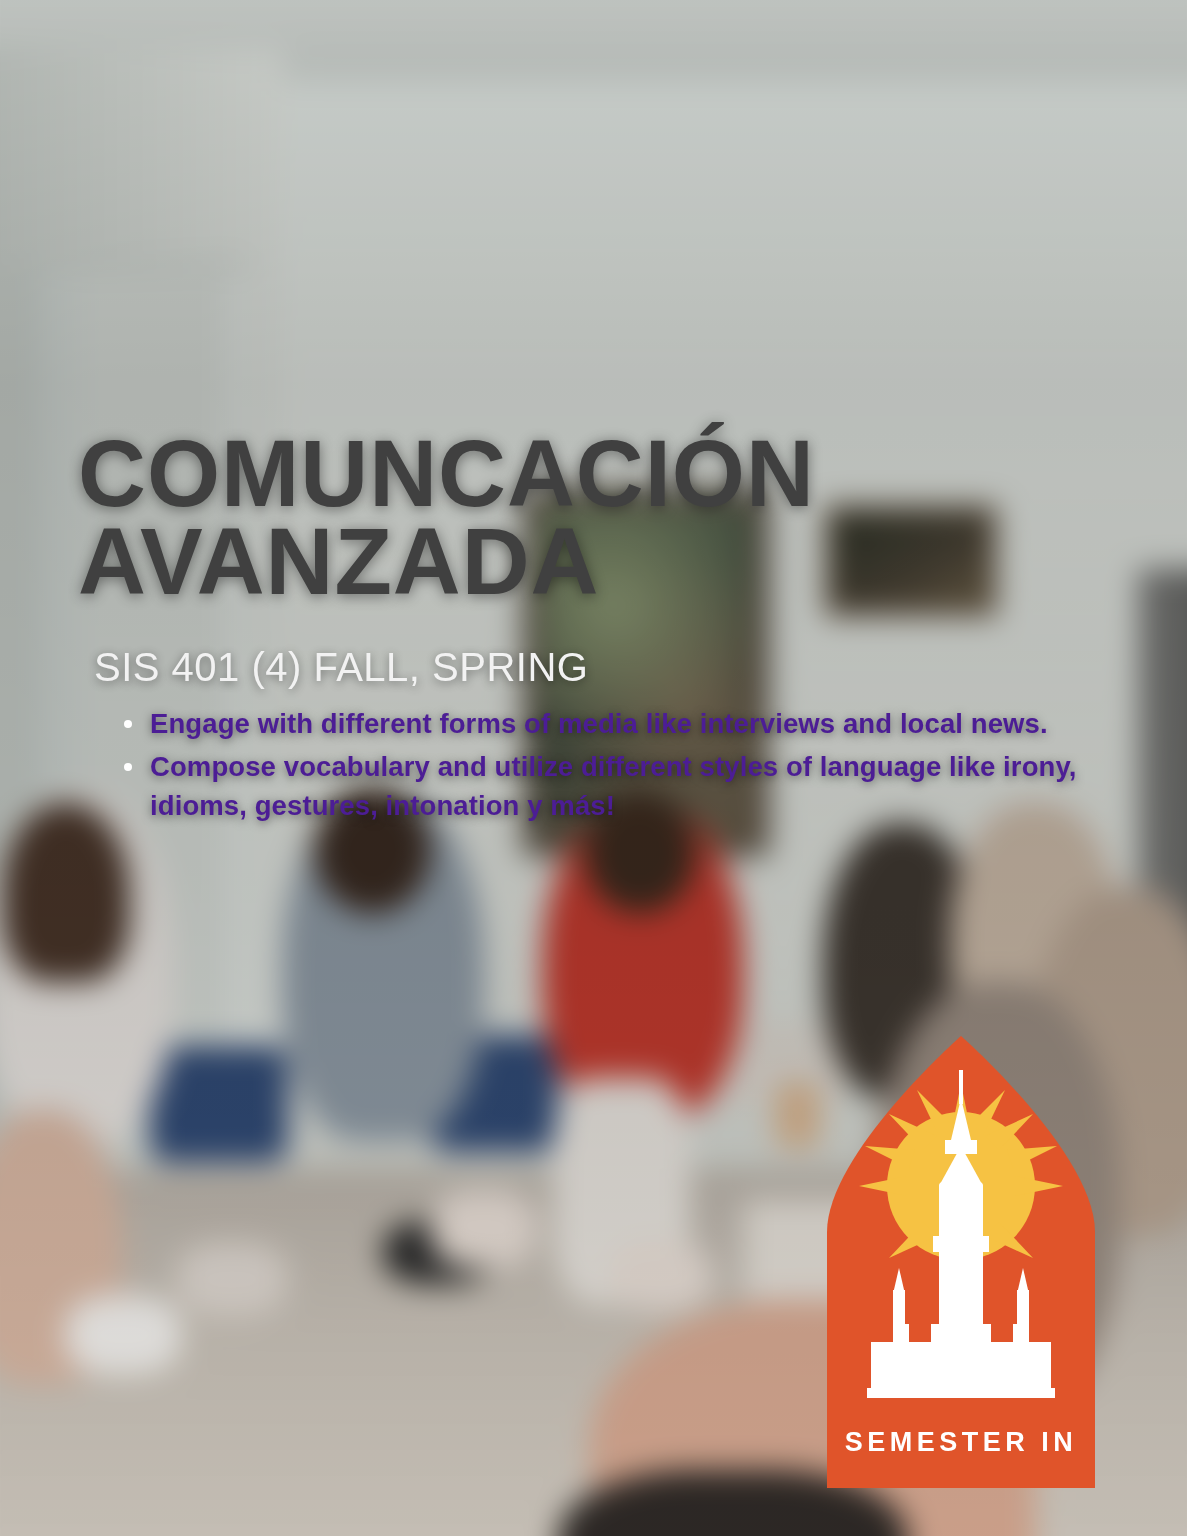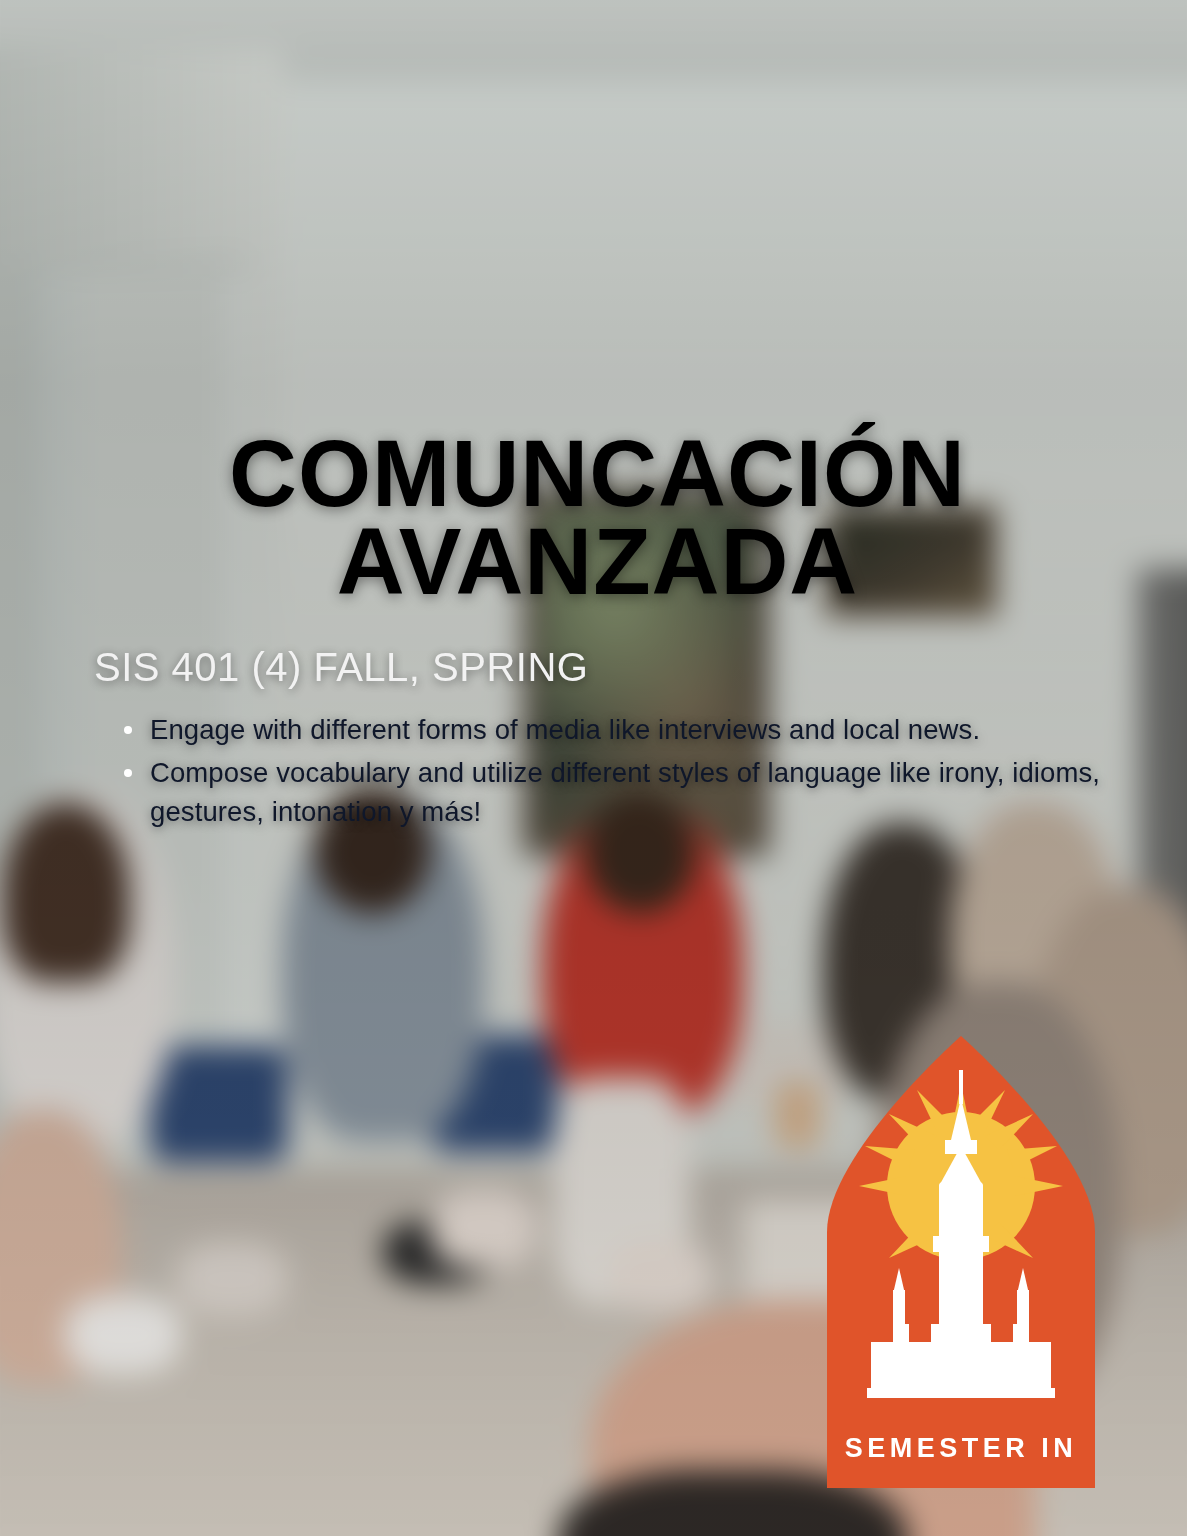--- a/index.html
+++ b/index.html
@@ -135,47 +135,46 @@
   }
 
   
   .content {
     position: absolute;
     left: 0; top: 0; right: 0;
     padding: 430px 70px 0 78px;
     box-sizing: border-box;
   }
   .title {
-    color: #000000;
+    color: #404040;
     font-size: 94px;
     line-height: .94;
     font-weight: 700;
     letter-spacing: 1px;
     text-shadow: 0 2px 14px rgba(0,0,0,.45);
     margin: 0;
-    text-align: center;
   }
   .subtitle {
     color: #f2f2f2;
     font-size: 40px;
     font-weight: 400;
     letter-spacing: .5px;
-    margin: 38px 0 20px 16px;
+    margin: 38px 0 14px 16px;
     text-shadow: 0 2px 10px rgba(0,0,0,.45);
   }
   ul.bullets {
     margin: 0;
     padding-left: 72px;
     list-style: none;
   }
   ul.bullets li {
     position: relative;
-    color: #0f172a;
+    color: #4c1d95;
     font-size: 27.5px;
-    font-weight: 400;
+    font-weight: 700;
     line-height: 1.42;
     letter-spacing: .1px;
     margin-bottom: 4px;
     max-width: 960px;
     text-shadow: 0 2px 10px rgba(0,0,0,.5);
   }
   ul.bullets li:before {
     content: "";
     position: absolute;
     left: -26px;
@@ -200,21 +199,21 @@
     left: 0; right: 0;
     bottom: 22px;
     text-align: center;
     color: #ffffff;
   }
   .logo-text .l1 {
     font-size: 27px;
     letter-spacing: 4.5px;
     font-weight: 700;
     display: block;
-    margin-bottom: 2px;
+    margin-bottom: 8px;
   }
   .logo-text .l2 {
     font-size: 62px;
     letter-spacing: 2px;
     font-weight: 700;
     display: block;
     line-height: 1;
   }
 </style>
 </head>

